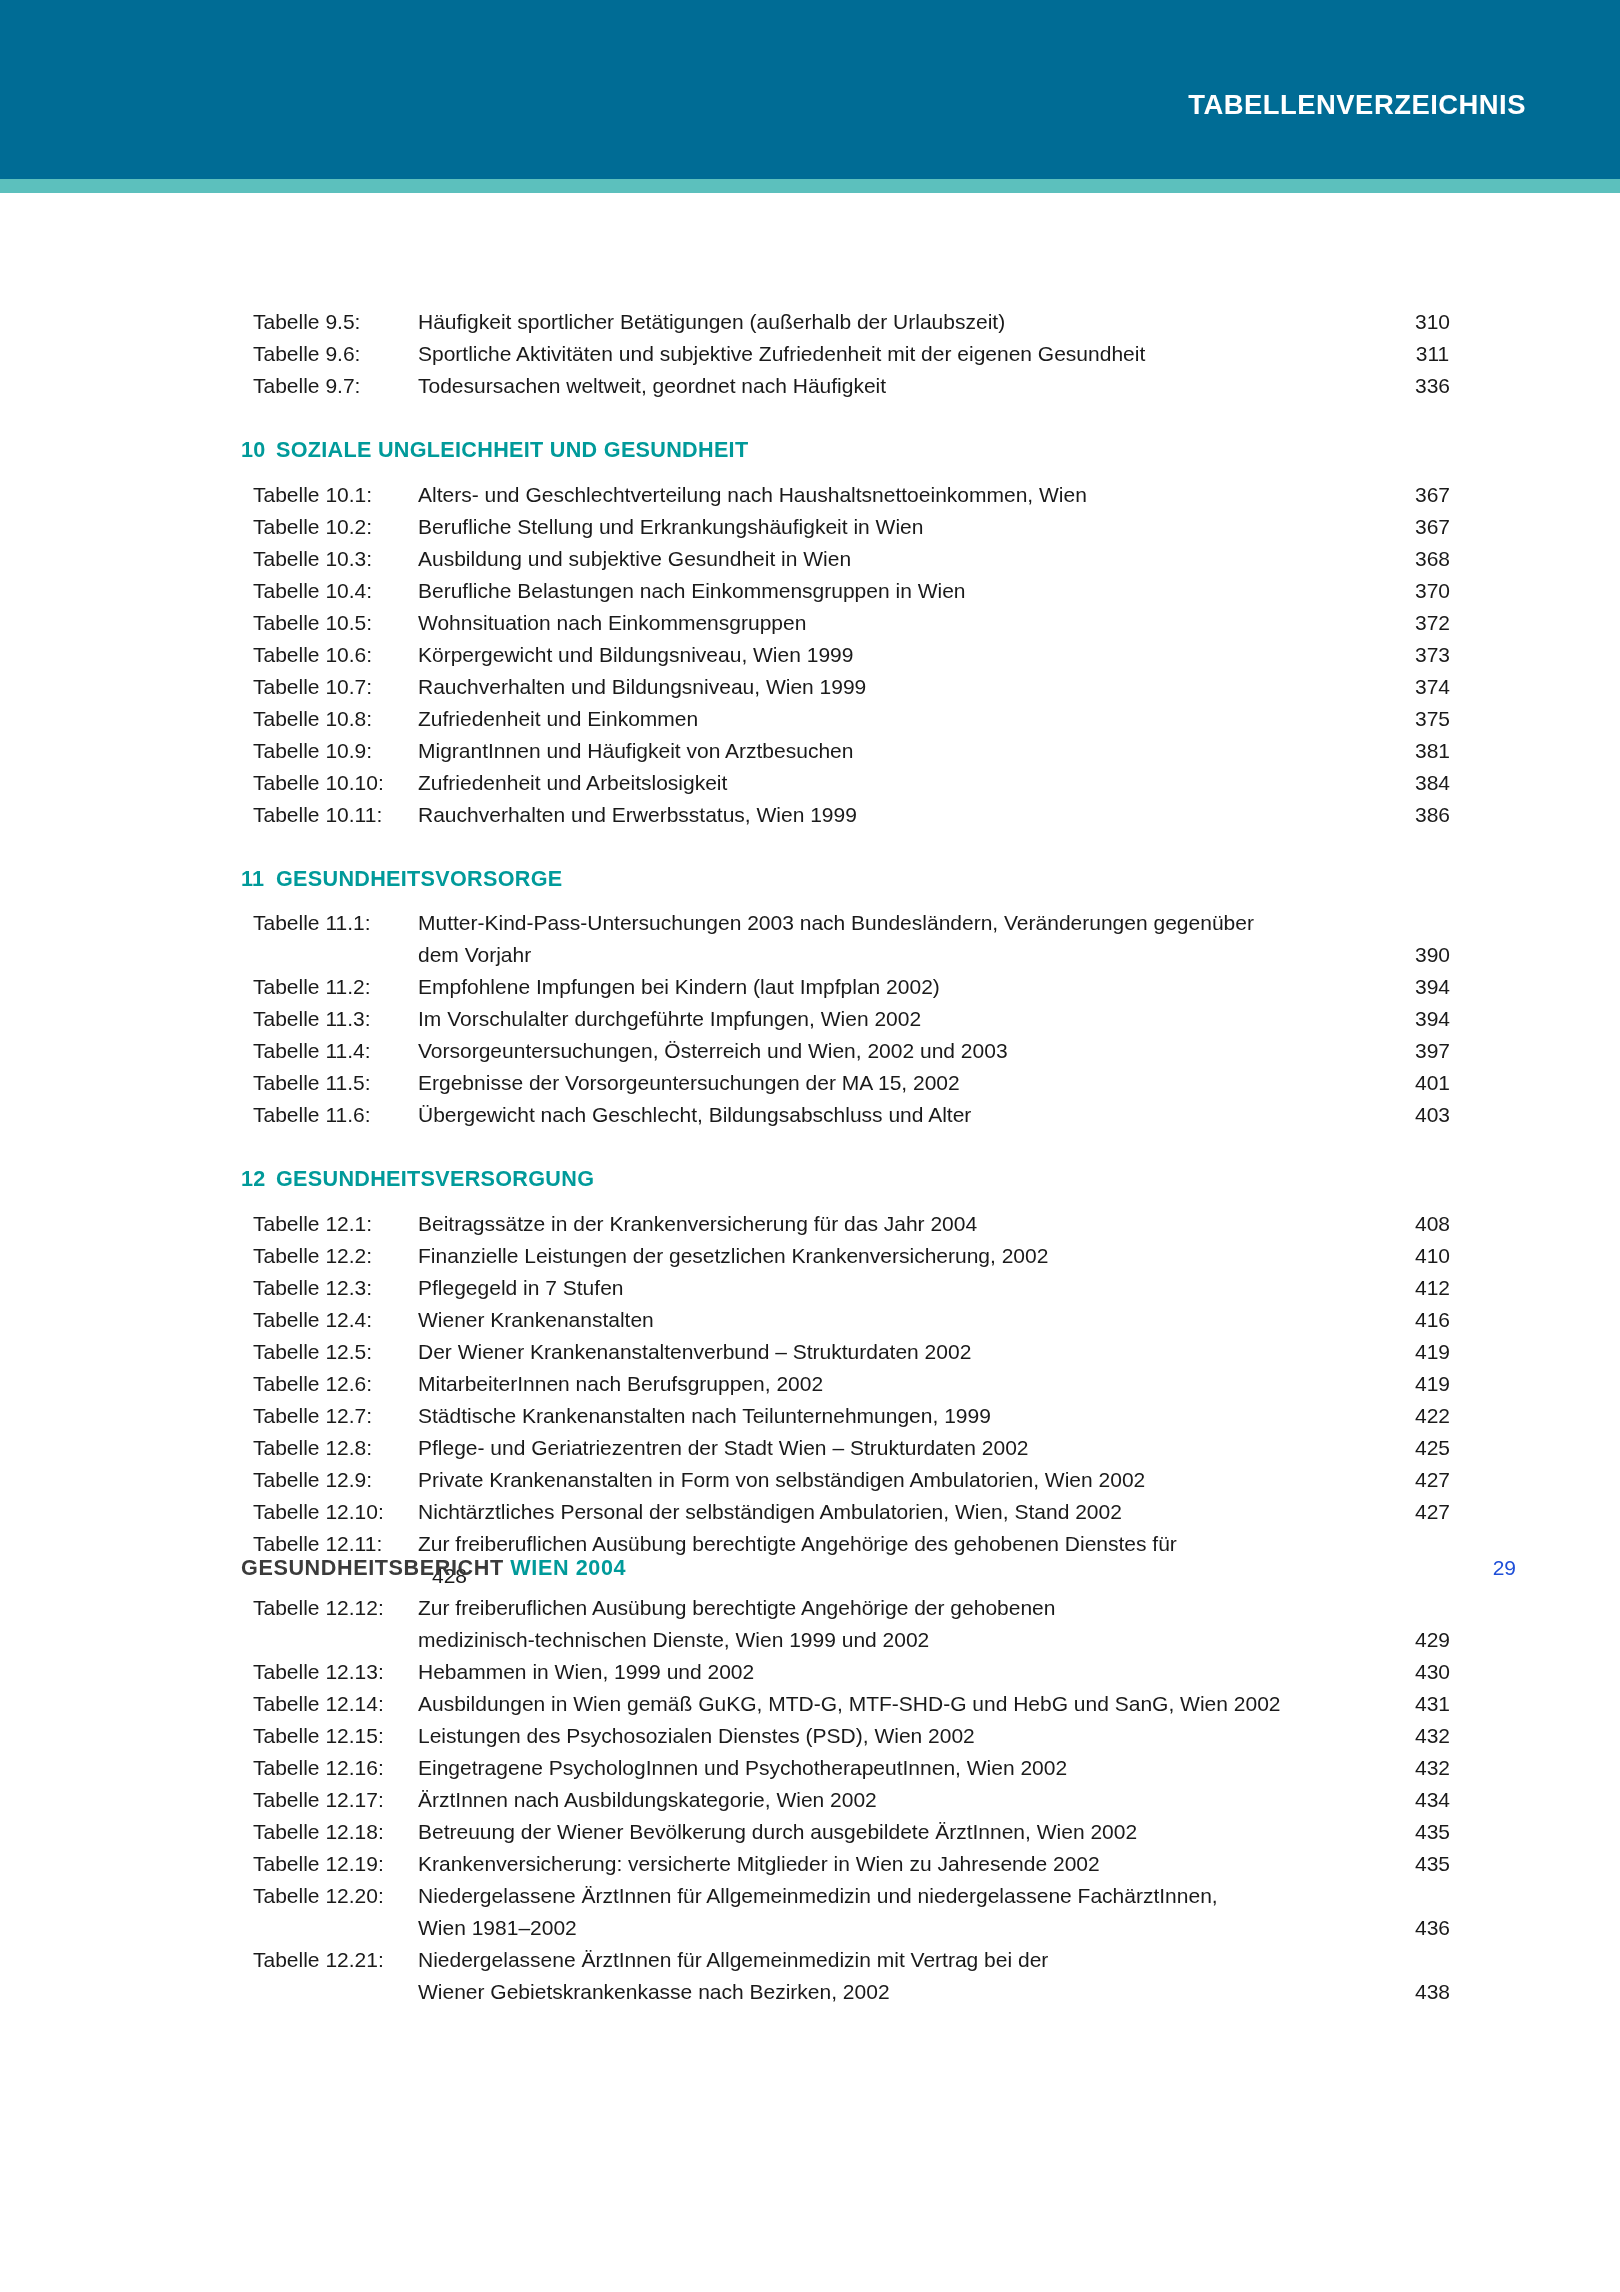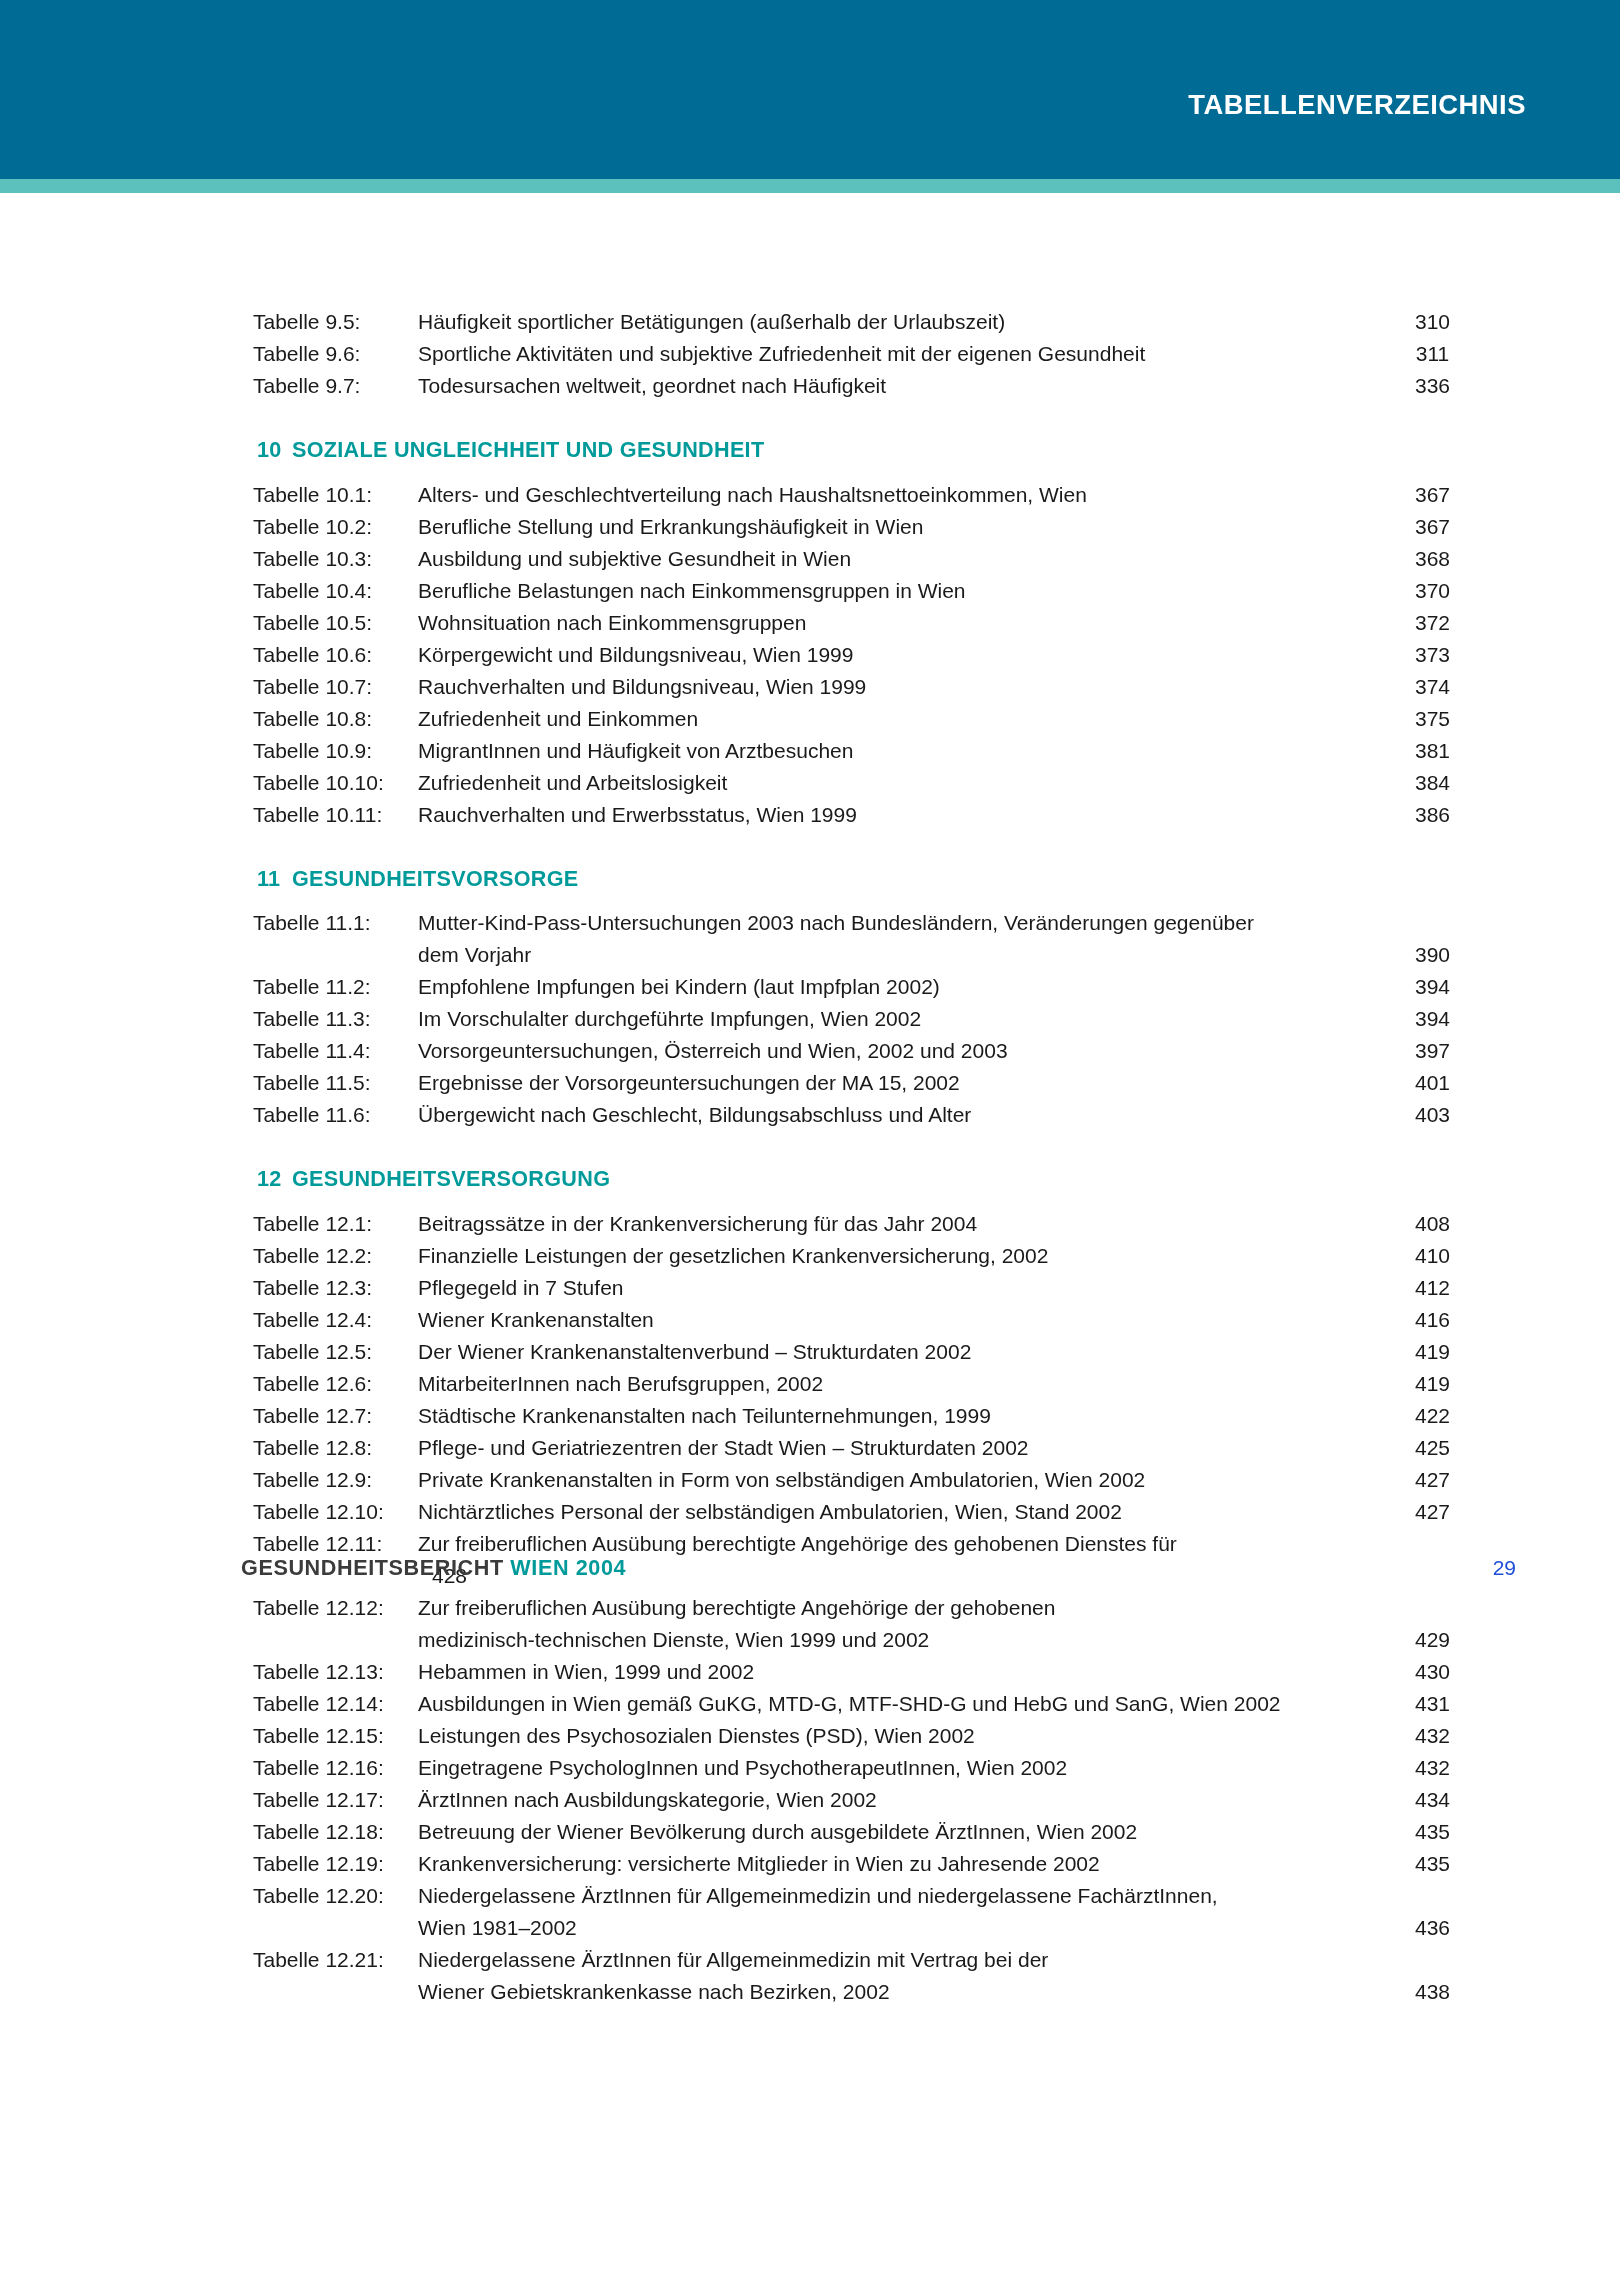--- a/index.html
+++ b/index.html
@@ -83,21 +83,20 @@
     font-size: 21.6px;
     font-weight: bold;
     letter-spacing: 0.3px;
     margin-top: 35px;
     margin-bottom: 15.7px;
     display: flex;
   }
   .section-head .num {
     width: 35px;
     flex: 0 0 35px;
-    margin-left: 16px;
   }
   .group { margin: 12px; }
   
   .footer {
     position: absolute;
     left: 241px;
     right: 104px;
     bottom: 116px;
     display: flex;
     align-items: baseline;

